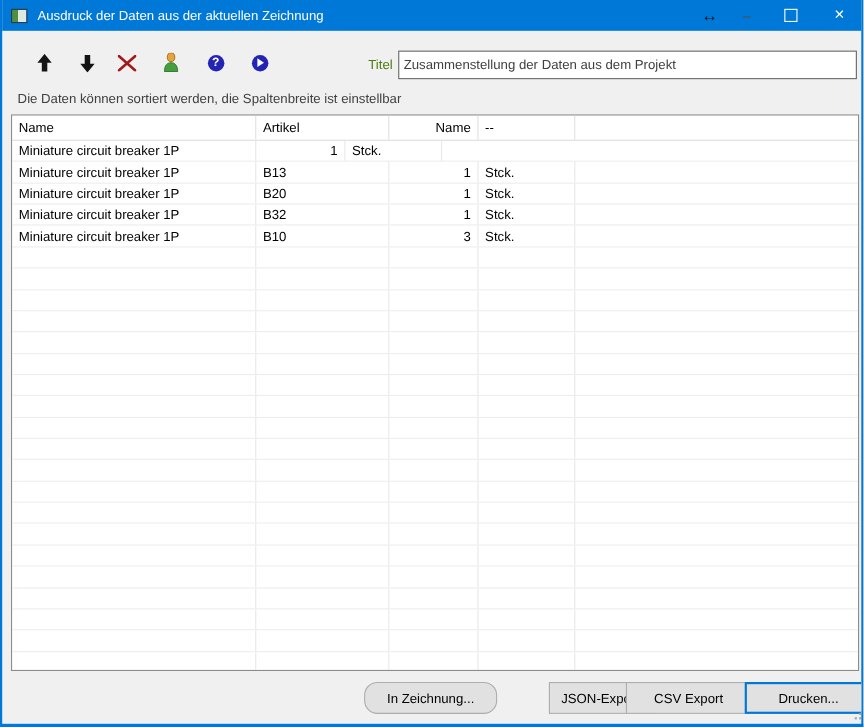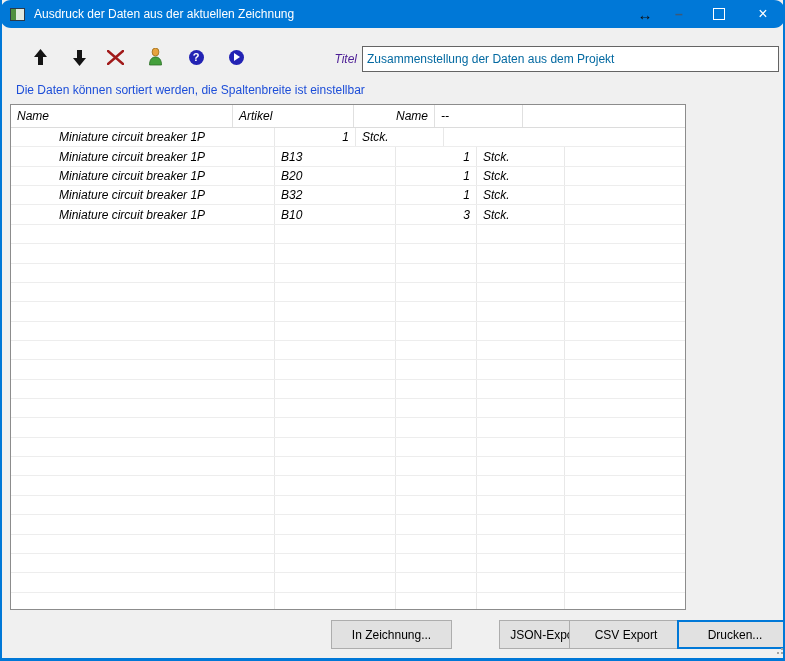--- a/index.html
+++ b/index.html
@@ -1,40 +1,40 @@
 <!DOCTYPE html>
 <html><head>
 <meta charset="utf-8">
 <style>
   html,body{margin:0;padding:0;background:#cfcfcf;font-family:"Liberation Sans","DejaVu Sans",sans-serif;}
   .window{position:relative;width:785px;height:661px;box-sizing:border-box;background:#f0f0f0;
           border-left:2px solid #0078d7;border-right:2px solid #0078d7;border-bottom:3px solid #0078d7;overflow:hidden;}
   
-  .titlebar{position:absolute;left:-2px;top:0;width:785px;height:28px;background:#0078d7;display:flex;align-items:center;border-radius:11px;}
+  .titlebar{position:absolute;left:-2px;top:0;width:785px;height:28px;background:#0078d7;display:flex;align-items:center;}
   .app-icon{width:15px;height:13px;margin-left:10px;border:1px solid #2a3a4a;background:linear-gradient(90deg,#4f8f3f 0 42%,#dfe9df 42% 100%);box-sizing:border-box;}
   .title-text{color:#ffffff;font-size:12px;margin-left:9px;white-space:nowrap;}
   .tb-controls{position:absolute;right:0;top:0;height:28px;display:flex;align-items:stretch;}
   .tb-btn{width:44px;display:flex;align-items:center;justify-content:center;font-size:14px;color:#ffffff;cursor:pointer;}
   .tb-btn.resize{width:32px;color:#101010;font-weight:bold;font-size:15px;}
   .tb-btn.min{width:36px;color:#3a5a7a;font-weight:bold;}
   .max-box{width:10px;height:10px;border:1px solid #ffffff;display:inline-block;}
   .tb-btn.close{font-size:16px;}
   
   .toolbtn{position:absolute;width:22px;height:22px;top:46px;display:flex;align-items:center;justify-content:center;cursor:pointer;}
   .circle-ico{width:15px;height:15px;border-radius:50%;background:#2323b4;color:#fff;display:flex;align-items:center;justify-content:center;font-size:11px;font-weight:bold;}
   .circle-ico .tri{width:0;height:0;border-left:6px solid #fff;border-top:4px solid transparent;border-bottom:4px solid transparent;margin-left:2px;}
   
-  .titel-label{position:absolute;left:300px;top:52px;width:55px;text-align:right;font-size:12px;color:#4c1d95;font-style:italic;}
-  .titel-input{position:absolute;left:360px;top:46px;width:417px;height:26px;box-sizing:border-box;border:1px solid #646464;background:#fff;font-size:12px;padding:0 4px;font-family:"Liberation Sans","DejaVu Sans",sans-serif;color:#0369a1;outline:none;}
-  .hint{position:absolute;left:14px;top:83px;font-size:12px;color:#1d4ed8;}
-  
-  .table{position:absolute;left:8px;top:104px;width:676px;height:506px;box-sizing:border-box;background:#ffffff;border:1px solid #8c8c8c;overflow:hidden;font-style:italic;}
+  .titel-label{position:absolute;left:300px;top:52px;width:55px;text-align:right;font-size:12px;color:#4d7c0f;}
+  .titel-input{position:absolute;left:360px;top:46px;width:417px;height:26px;box-sizing:border-box;border:1px solid #646464;background:#fff;font-size:12px;padding:0 4px;font-family:"Liberation Sans","DejaVu Sans",sans-serif;color:#404040;outline:none;}
+  .hint{position:absolute;left:14px;top:83px;font-size:12px;color:#404040;}
+  
+  .table{position:absolute;left:8px;top:104px;width:771px;height:506px;box-sizing:border-box;background:#ffffff;border:1px solid #8c8c8c;overflow:hidden;}
   .thead{display:flex;height:22px;border-bottom:1px solid #dcdcdc;}
   .th{box-sizing:border-box;font-size:12px;color:#000;display:flex;align-items:center;padding:0 6px;border-right:1px solid #e0e0e0;cursor:pointer;}
-  .tr{display:flex;height:19.36px;box-sizing:border-box;border-bottom:1px solid #ededed;padding-left:42px;}
+  .tr{display:flex;height:19.36px;box-sizing:border-box;border-bottom:1px solid #ededed;}
   .td{box-sizing:border-box;font-size:12px;color:#000;display:flex;align-items:center;padding:0 6px;border-right:1px solid #e8e8e8;overflow:hidden;white-space:nowrap;}
   .c0{width:222px;} .c1{width:121px;} .c2{width:81px;justify-content:flex-end;} .c3{width:88px;} .c4{flex:1;border-right:none;}
   
   .btn{position:absolute;top:620px;height:29px;box-sizing:border-box;background:#e1e1e1;border:1px solid #adadad;font-size:12px;color:#000;display:flex;align-items:center;justify-content:center;cursor:pointer;font-family:"Liberation Sans","DejaVu Sans",sans-serif;}
   .btn.default{border:2px solid #0078d7;}
   .grip{position:absolute;right:4px;bottom:4px;width:2px;height:2px;background:#a3a3a3;
         box-shadow:8px -8px #a3a3a3,8px -4px #a3a3a3,8px 0 #a3a3a3,4px -4px #a3a3a3,4px 0 #a3a3a3,0 0 #a3a3a3;}
 </style>
 </head>
 <body>
@@ -268,19 +268,19 @@
         <div class="tr">
           <div class="td c0"></div>
           <div class="td c1"></div>
           <div class="td c2"></div>
           <div class="td c3"></div>
           <div class="td c4"></div>
         </div>
       </div>
   </div>
 
-  <div class="btn" style="left:329px;width:121px;">In Zeichnung...</div>
+  <div class="btn" style="left:329px;width:121px;border-radius:12px;">In Zeichnung...</div>
   <div class="btn" style="left:460px;width:93px;margin-left:37px;">JSON-Export</div>
   <div class="btn" style="left:567px;width:114px;">CSV Export</div>
   <div class="btn default" style="left:675px;width:116px;">Drucken...</div>
 
   <div class="grip"></div>
 </div>
 
 </body></html>

